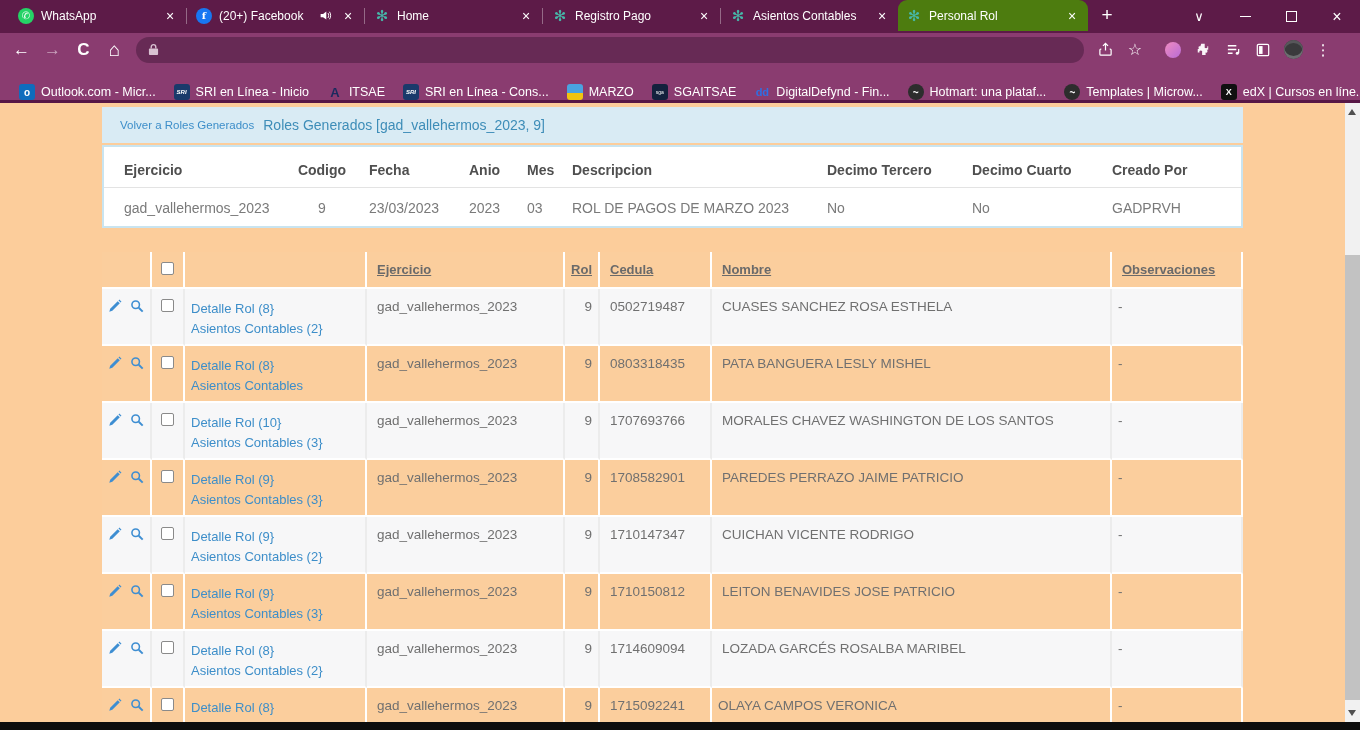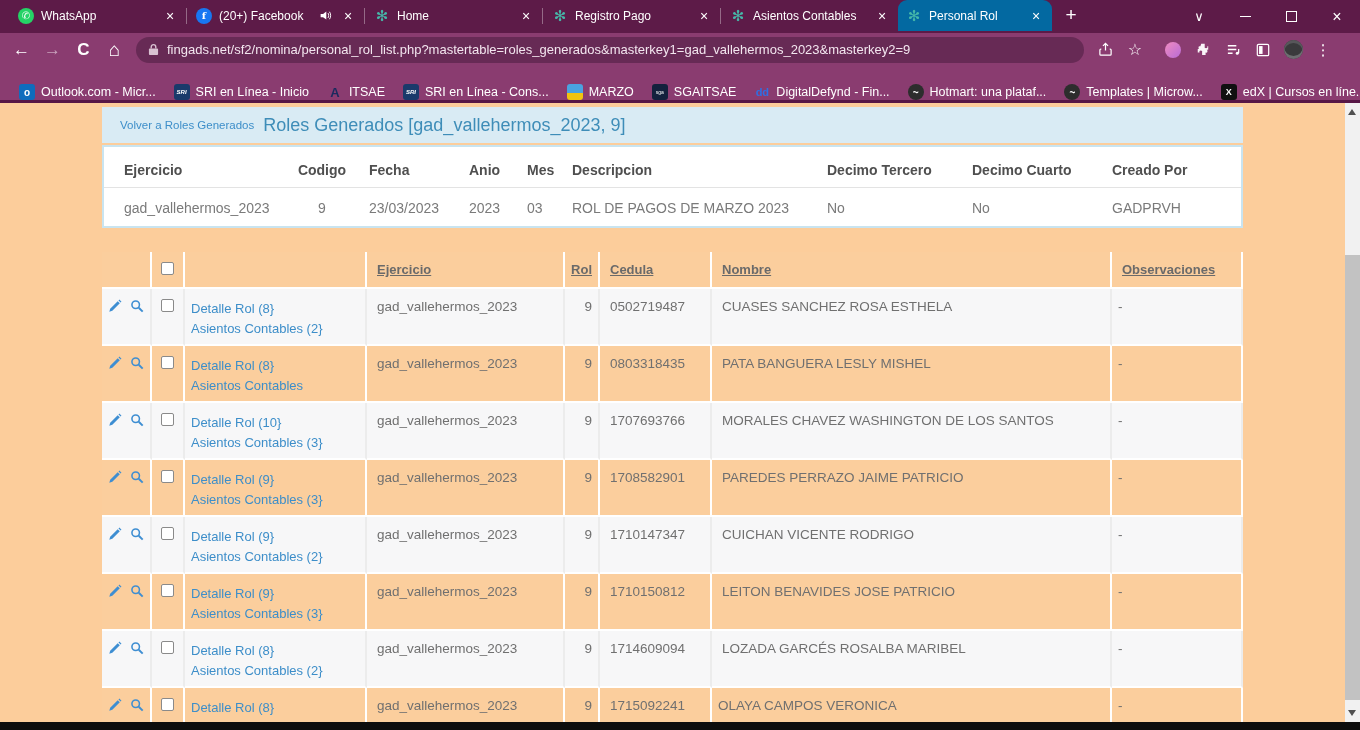--- a/index.html
+++ b/index.html
@@ -7,21 +7,21 @@
   body { font-family:"Liberation Sans", sans-serif; background:#000; }
   .window { position:relative; width:1360px; height:730px; background:#fccd9b; overflow:hidden; }
 
   
   .tabstrip { position:absolute; top:0; left:0; right:0; height:33px; background:#5d1b48;
               display:flex; align-items:flex-start; padding-left:8px; }
   .tab { position:relative; height:31px; width:178px; display:flex; align-items:center; gap:7px;
          padding:0 8px 0 10px; color:#fff; font-size:12px; cursor:default; }
   .tab:not(.active):not(:first-child)::before { content:""; position:absolute; left:0; top:8px; height:16px;
          width:1px; background:rgba(255,255,255,.35); }
-  .tab.active { background:#0369a1; border-radius:9px 9px 0 0; width:154px;padding-left:8px; }
+  .tab.active { background:#4d7c0f; border-radius:9px 9px 0 0; width:190px;padding-left:8px; }
   .tab-title { flex:1; white-space:nowrap; overflow:hidden; }
   .tab-close { font-size:14px; line-height:14px; width:16px; text-align:center; flex:none; color:#fff; }
   .fav { width:16px; height:16px; border-radius:50%; display:flex; align-items:center; justify-content:center;
          font-size:10px; flex:none; }
   .fav-whatsapp { background:#25d366; color:#fff; }
   .fav-whatsapp::before { content:"✆"; font-size:10px; }
   .fav-facebook { background:#1877f2; color:#fff; font-weight:bold; font-family:"DejaVu Serif", serif; }
   .fav-facebook::before { content:"f"; }
   .fav-fingads { background:transparent; color:#46b8a9; font-size:15px; }
   .fav-fingads::before { content:"✻"; }
@@ -69,21 +69,21 @@
   .bi-edx { background:#101010; font-weight:bold; font-size:9px; } .bi-edx::before{content:"X";}
   .bm-overflow { margin-left:auto; padding-right:8px; font-size:14px; }
 
   
   .viewport { position:absolute; top:103px; left:0; right:0; bottom:8px; background:#fccd9b; overflow:hidden; }
   .content { position:absolute; left:102px; width:1141px; top:0; }
 
   .band { margin-top:4px; height:36px; background:#d9ebf4; display:flex; align-items:center;
           padding-left:18px; gap:9px; }
   .band-link { font-size:11.5px; color:#3d8ec9; text-decoration:none; }
-  .band-title { font-size:18px; color:#3e8db8; }
+  .band-title { font-size:14px; color:#3e8db8; }
 
   .master-card { margin-top:2px; height:83px; background:#fff; border:2px solid #c9e4f0; }
   .mtable { width:100%; border-collapse:collapse; table-layout:fixed; }
   .mtable th { font-size:14px; color:#4f4f4f; text-align:left; font-weight:bold; height:40px;
                padding:6px 0 0 0; border-bottom:1px solid #e3e3e3; }
   .mtable td { font-size:14px; color:#7a7a7a; height:38px; padding-top:4px; }
   .mtable .c0 { padding-left:20px; }
   .mtable .num { text-align:center; padding-right:14px; }
 
   .detail { margin-top:24px; width:1141px; border-collapse:separate; border-spacing:0; table-layout:fixed; }
@@ -180,21 +180,20 @@
     <div class="navbtn dim">→</div>
     <div class="navbtn" style="font-weight:bold;">C</div>
     <div class="navbtn" style="font-size:19px;">⌂</div>
     <div class="addr">
       <span>
         <svg width="11" height="13" viewBox="0 0 12 14">
             <rect x="1" y="6" width="10" height="7" rx="1" fill="#d9c2d2"></rect>
             <path d="M3.5 6V4.2a2.5 2.5 0 0 1 5 0V6" stroke="#d9c2d2" stroke-width="1.5" fill="none"></path>
           </svg>
       </span>
-      <span class="url">fingads.net/sf2/nomina/personal_rol_list.php?mastertable=roles_generados&amp;masterkey1=gad_vallehermos_2023&amp;masterkey2=9</span>
     </div>
     <div class="tbicon" style="margin-left:6px;">
       <svg width="15" height="15" viewBox="0 0 16 16">
           <path d="M8 9V2M5.3 4.2L8 1.5l2.7 2.7" stroke="#fff" stroke-width="1.3" fill="none"></path>
           <path d="M3.5 7.5H3a1 1 0 0 0-1 1V13a1 1 0 0 0 1 1h10a1 1 0 0 0 1-1V8.5a1 1 0 0 0-1-1h-.5" stroke="#fff" stroke-width="1.3" fill="none"></path>
         </svg>
     </div>
     <div class="tbicon star">☆</div>
     <div class="tbicon" style="margin-left:8px;">
         <span class="ext-weather"></span>

